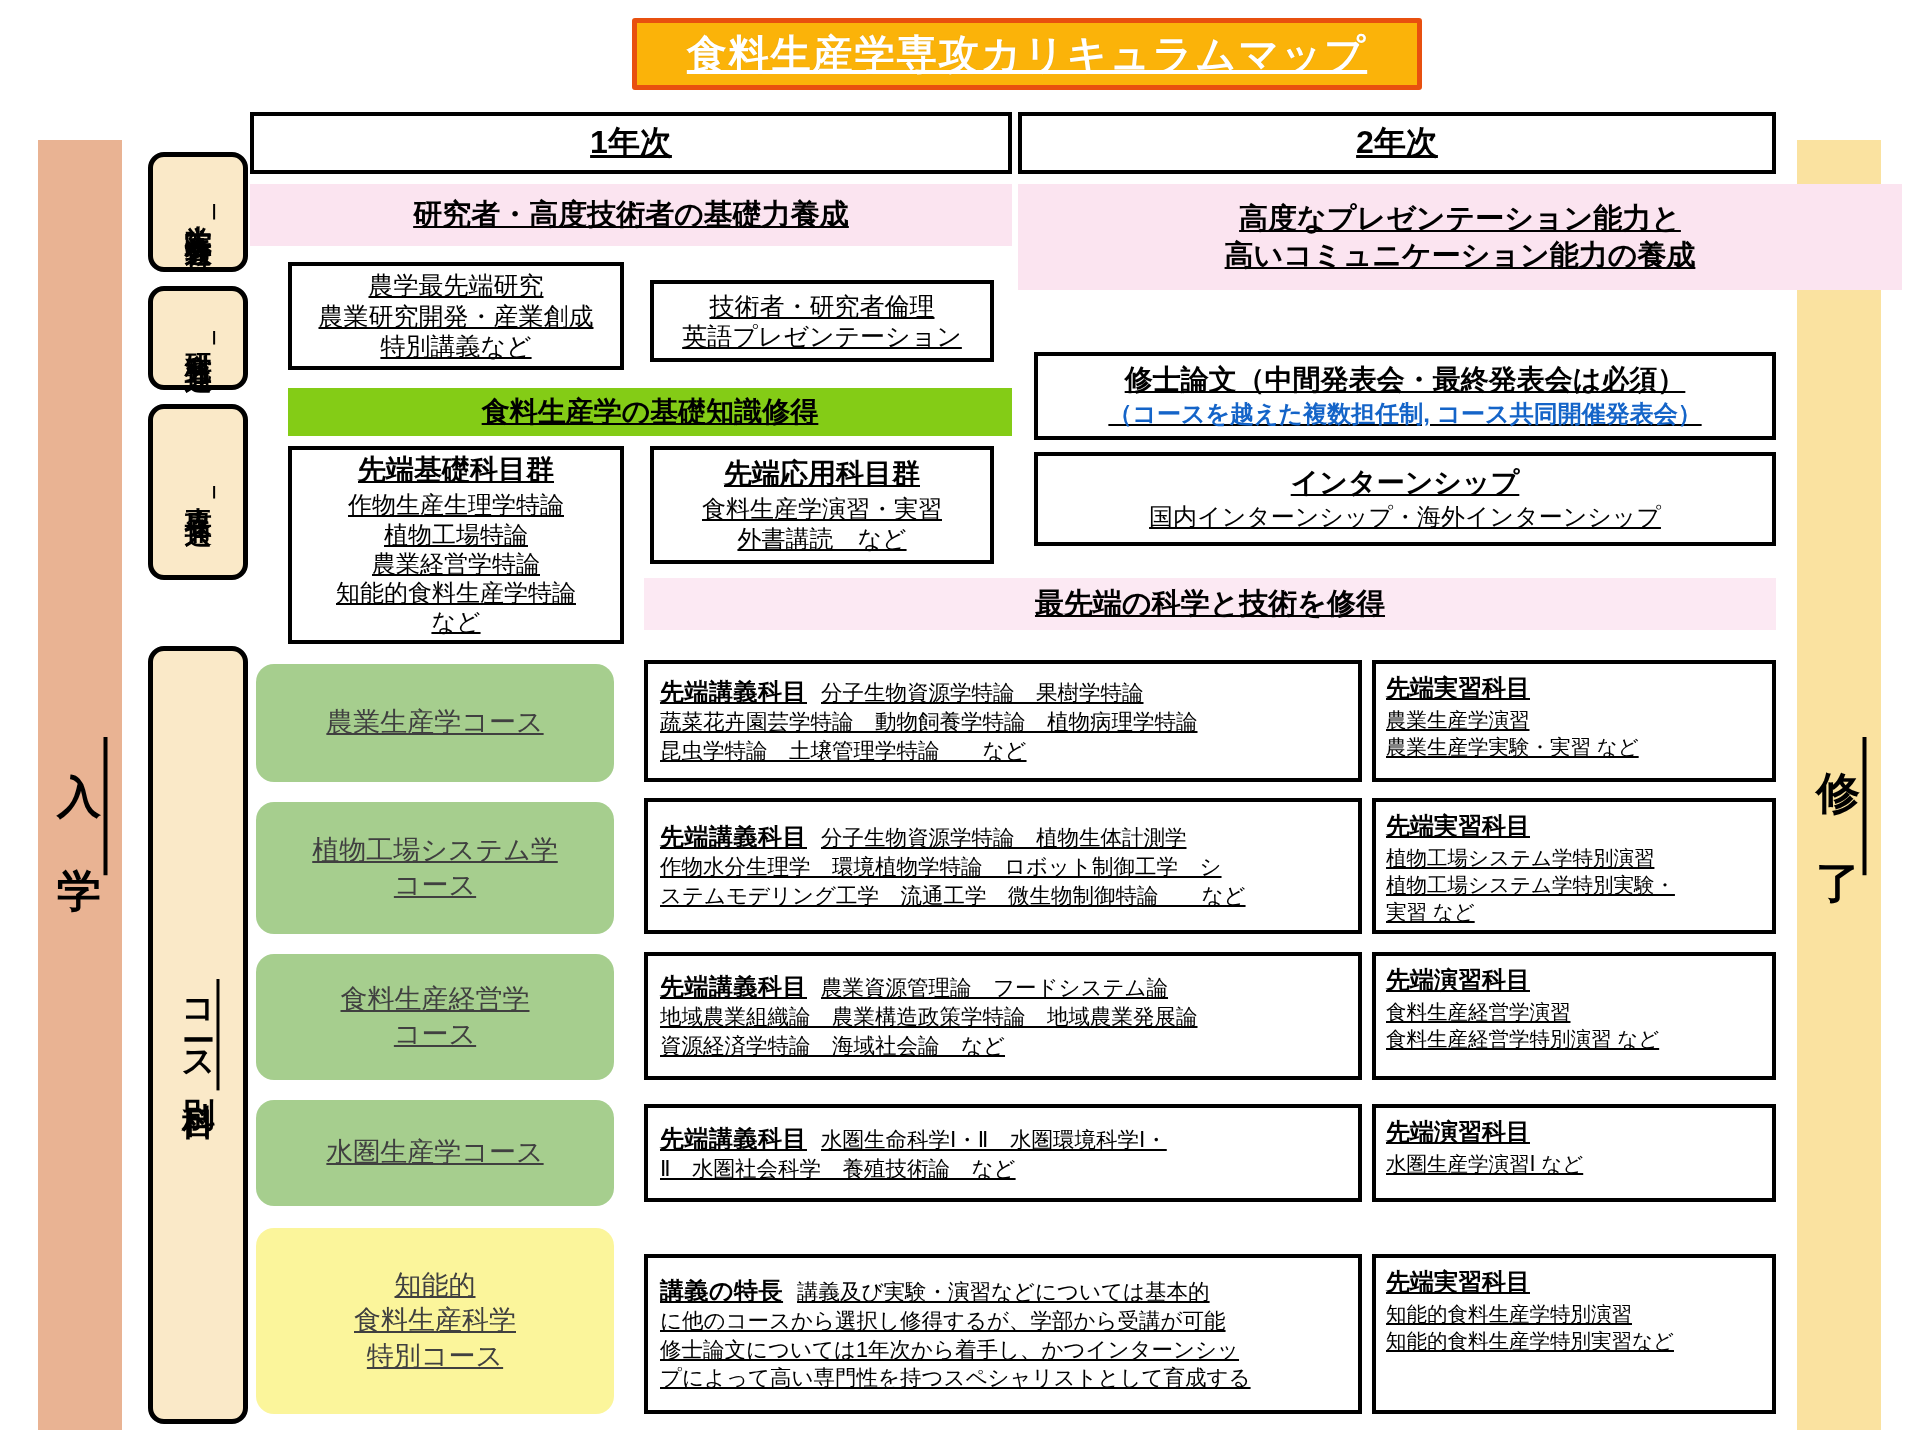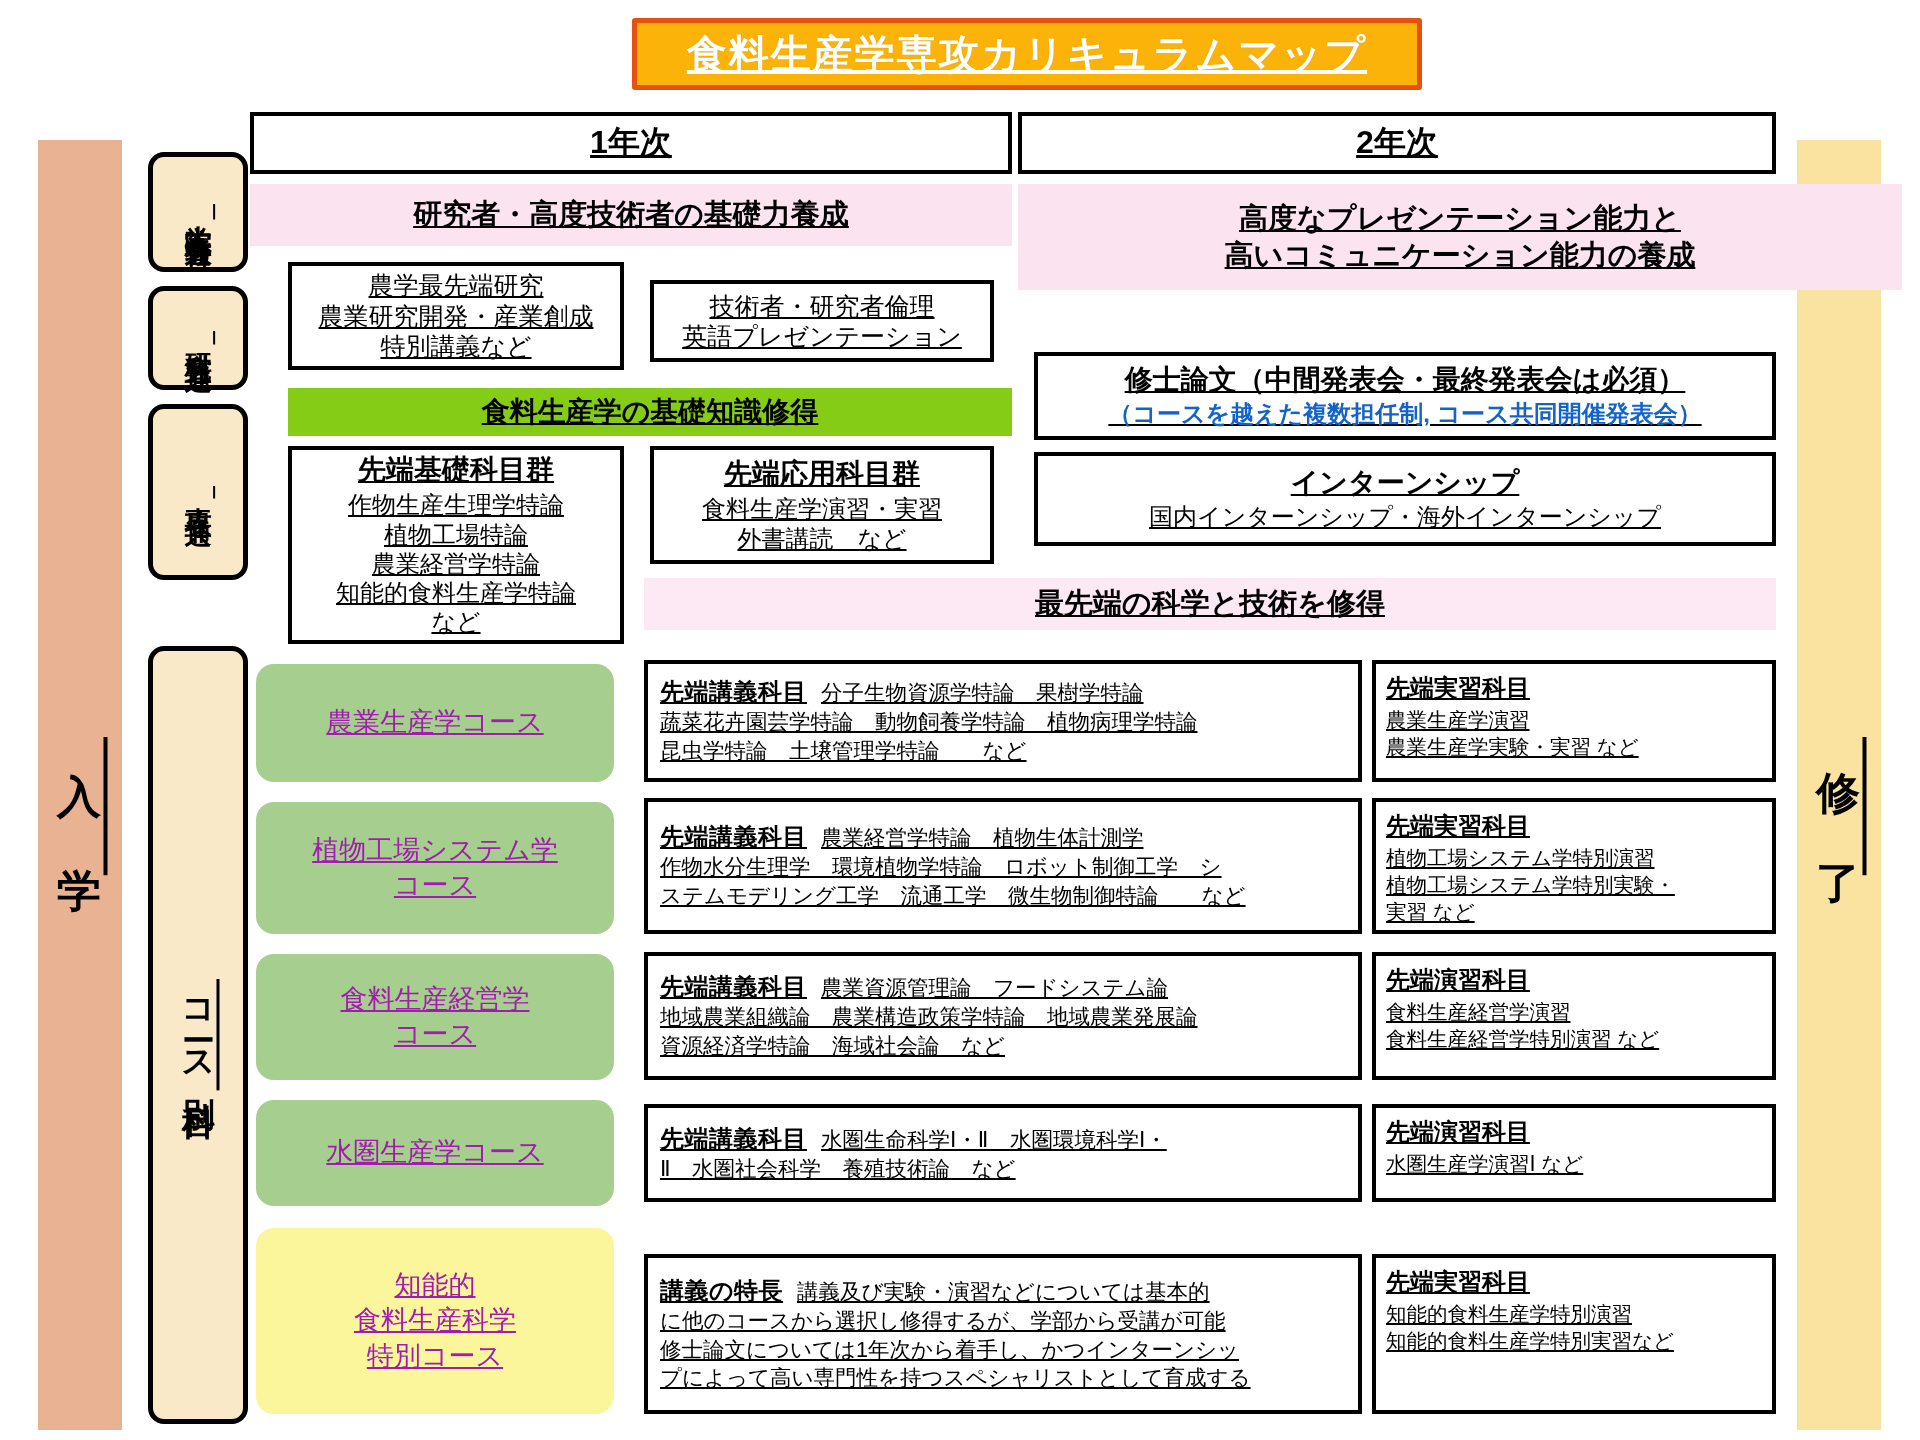--- a/index.html
+++ b/index.html
@@ -75,21 +75,21 @@
     align-items:center;justify-content:center;
     text-align:center;line-height:1.22;
   }
   .wbox .hd{font-weight:bold;}
 
   
   .pill{
     border-radius:18px;
     display:flex;align-items:center;justify-content:center;
     text-align:center;
-    font-size:27px;color:#a21caf;line-height:1.3;
+    font-size:27px;color:#404040;line-height:1.3;
   }
   .pill-green{background:#A6CE8E;}
   .pill-yellow{background:#FBF59B;}
 
   
   .detail{
     border:4px solid #000;background:#fff;color:#000;
     padding:8px 10px 8px 12px;
     font-size:21.5px;line-height:1.33;
     display:flex;align-items:center;
@@ -183,21 +183,21 @@
   <div class="abs practice" style="left:1372px;top:660px;width:404px;height:122px;">
     <b>先端実習科目</b>
     <div>農業生産学演習</div>
     <div>農業生産学実験・実習 など</div>
   </div>
 
   <div class="abs pill pill-green" style="left:256px;top:802px;width:358px;height:132px;white-space:pre-line;">植物工場システム学
 コース</div>
   <div class="abs detail" style="left:644px;top:798px;width:718px;height:136px;">
     <div class="inner">
-      <div><b>先端講義科目</b><span class="sp"></span><span>農業経営学特論　植物生体計測学</span></div>
+      <div><b>先端講義科目</b><span class="sp"></span><span>分子生物資源学特論　植物生体計測学</span></div>
       <div>作物水分生理学　環境植物学特論　ロボット制御工学　シ</div>
       <div>ステムモデリング工学　流通工学　微生物制御特論　　など</div>
     </div>
   </div>
   <div class="abs practice" style="left:1372px;top:798px;width:404px;height:136px;">
     <b>先端実習科目</b>
     <div>植物工場システム学特別演習</div>
     <div>植物工場システム学特別実験・</div>
     <div>実習 など</div>
   </div>

